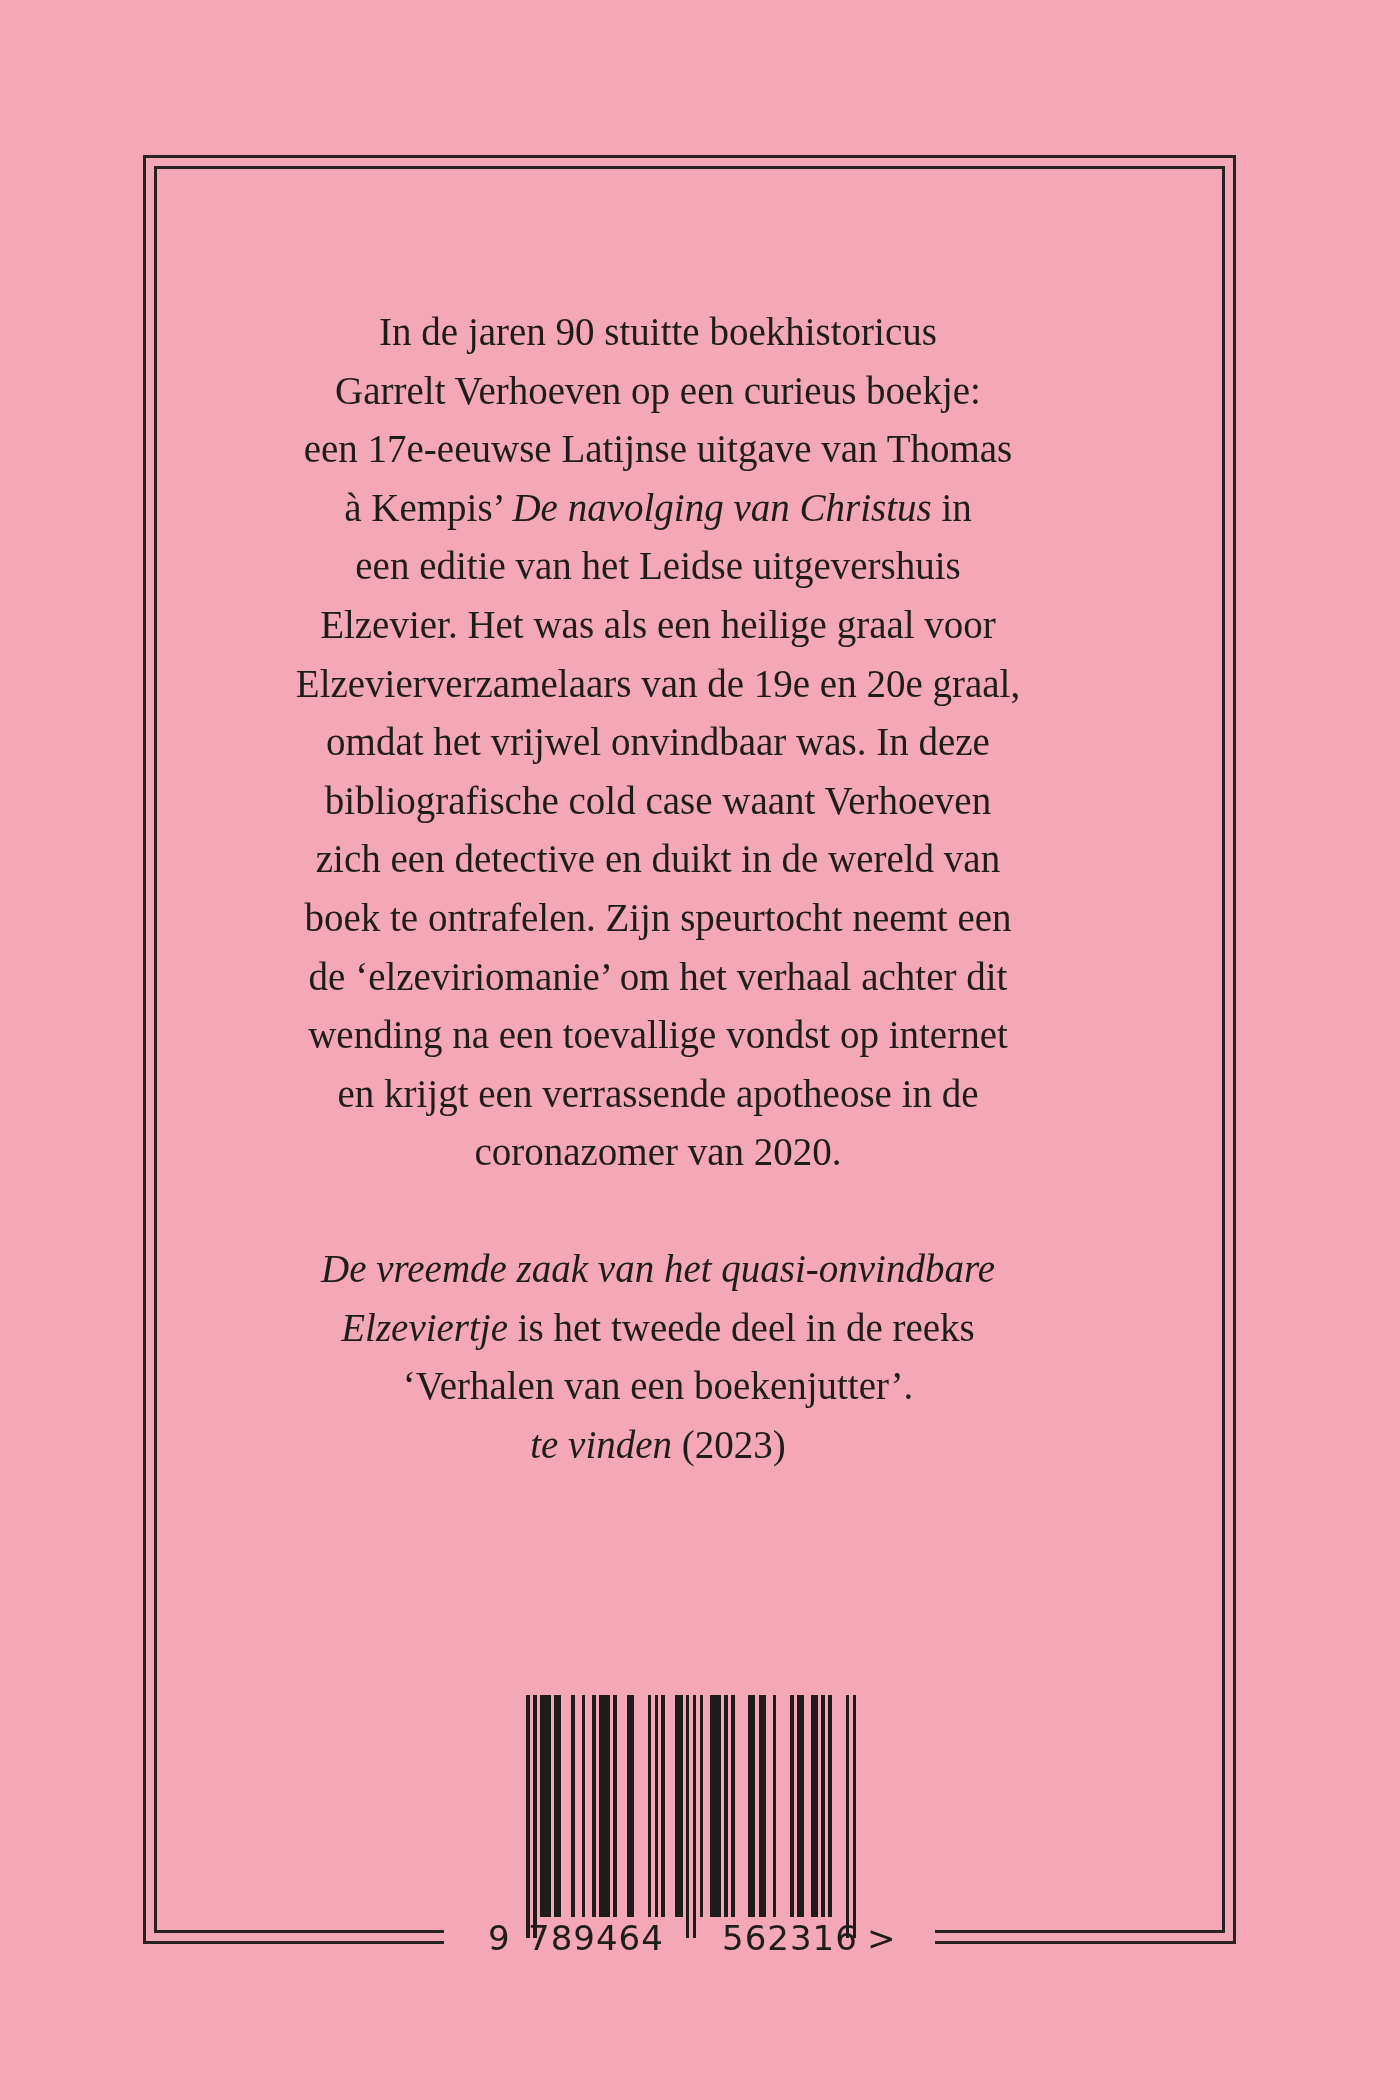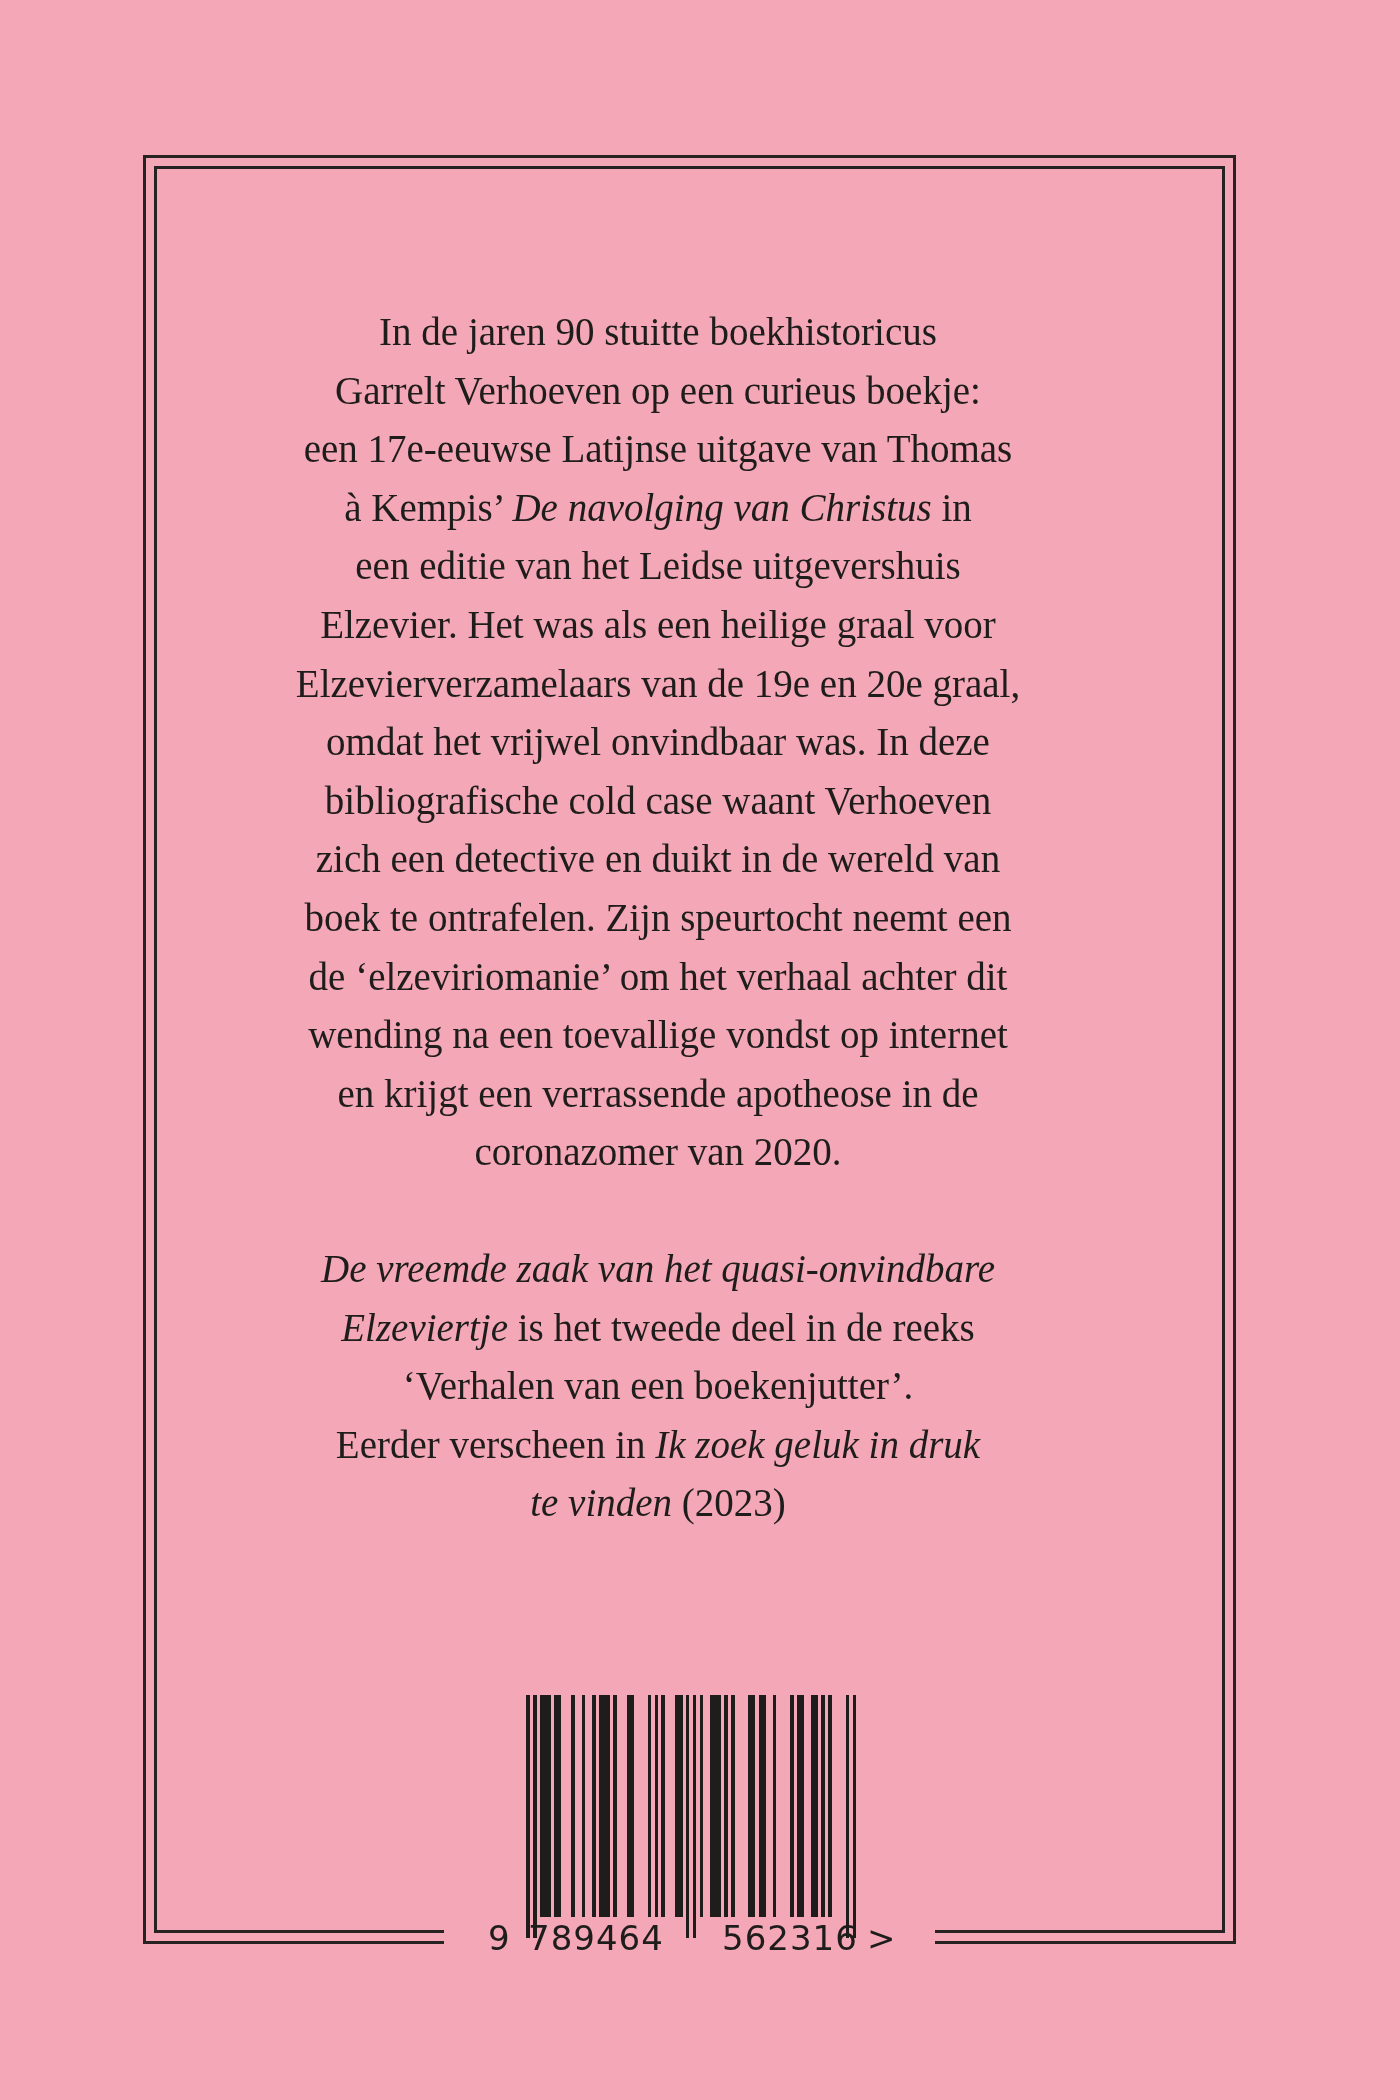--- a/index.html
+++ b/index.html
@@ -73,21 +73,20 @@
     <span class="line">de ‘elzeviriomanie’ om het verhaal achter dit</span>
     <span class="line">wending na een toevallige vondst op internet</span>
     <span class="line">en krijgt een verrassende apotheose in de</span>
     <span class="line">coronazomer van 2020.</span>
   </div>
   <div class="gap"></div>
   <div>
     <span class="line"><em>De vreemde zaak van het quasi-onvindbare</em></span>
     <span class="line"><em>Elzeviertje</em><span> is het tweede deel in de reeks</span></span>
     <span class="line">‘Verhalen van een boekenjutter’.</span>
-    <span class="line"><span>Eerder verscheen in </span><em>Ik zoek geluk in druk</em></span>
     <span class="line"><em>te vinden</em><span> (2023)</span></span>
   </div>
 </div>
 
 <div class="barcode" id="barcode">
     <div class="bar" style="left: 0px; width: 3.67368px; height: 243px;"></div>
     <div class="bar" style="left: 6.94737px; width: 3.67368px; height: 243px;"></div>
     <div class="bar" style="left: 13.8947px; width: 3.67368px; height: 222px;"></div>
     <div class="bar" style="left: 17.3684px; width: 3.67368px; height: 222px;"></div>
     <div class="bar" style="left: 20.8421px; width: 3.67368px; height: 222px;"></div>

